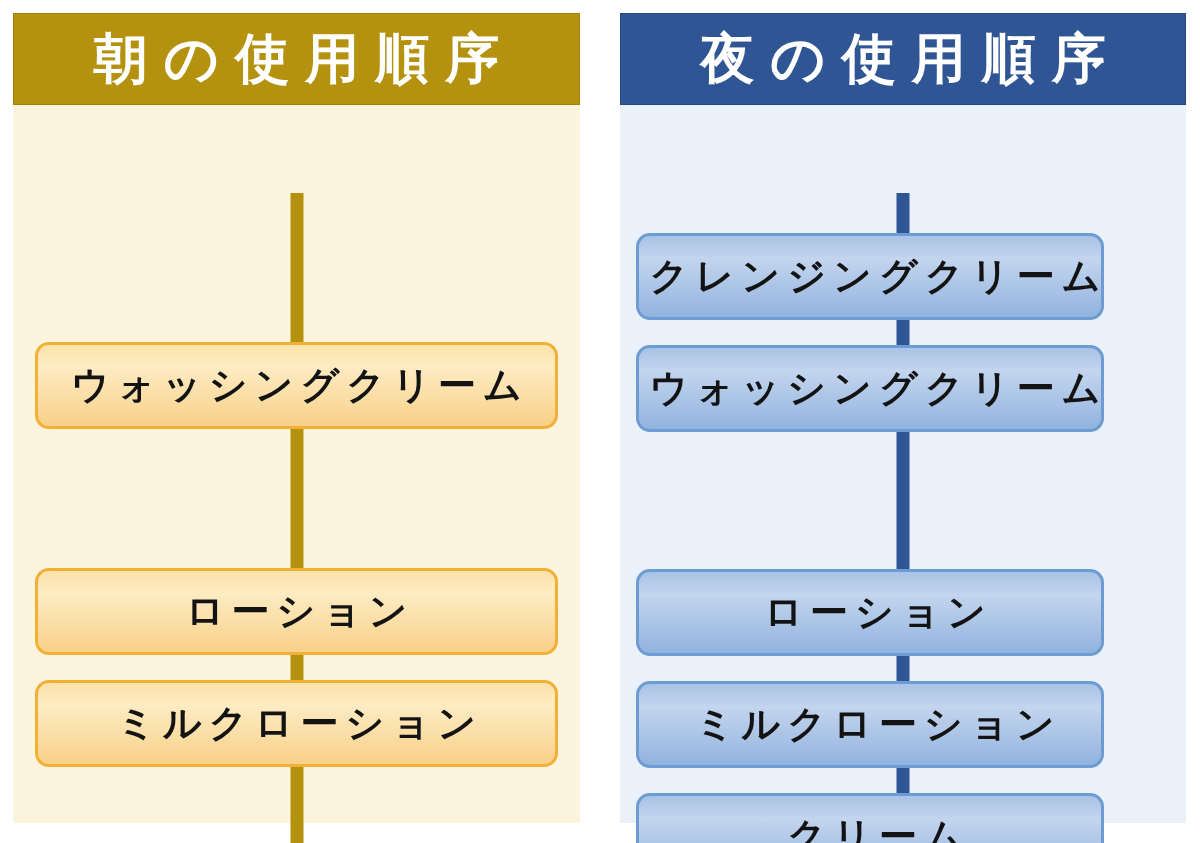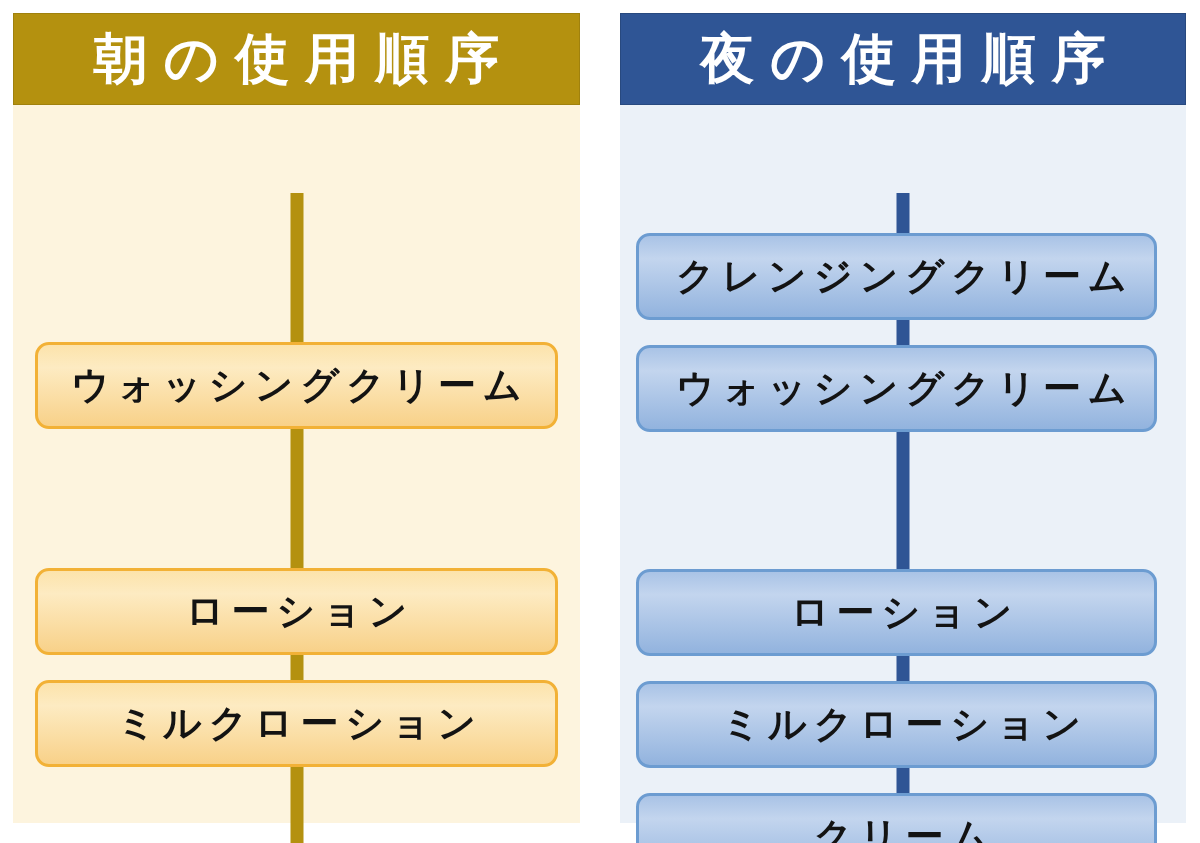--- a/index.html
+++ b/index.html
@@ -49,21 +49,21 @@
     display: flex; align-items: center; justify-content: center;
     font-size: 38px; font-weight: bold; color: #131313;
     letter-spacing: 7px; text-indent: 7px; white-space: nowrap;
   }
   #panel-morning .step {
     left: 22px; width: 523px;
     background: linear-gradient(180deg, #FCE3AB 0%, #FDEBC2 28%, #F8D189 100%);
     border: 3px solid #F2B136;
   }
   #panel-night .step {
-    left: 16px; width: 521px;
+    left: 16px; width: 468px;
     background: linear-gradient(180deg, #A9C3E6 0%, #C3D5EE 28%, #92B3DE 100%);
     border: 3px solid #6C9CD1;
     padding-left: 10px;
   }
 
   
   .row-1 { top: 130px; }
   .row-2 { top: 242px; }
   .row-3 { top: 354px; }
   .row-4 { top: 466px; }

